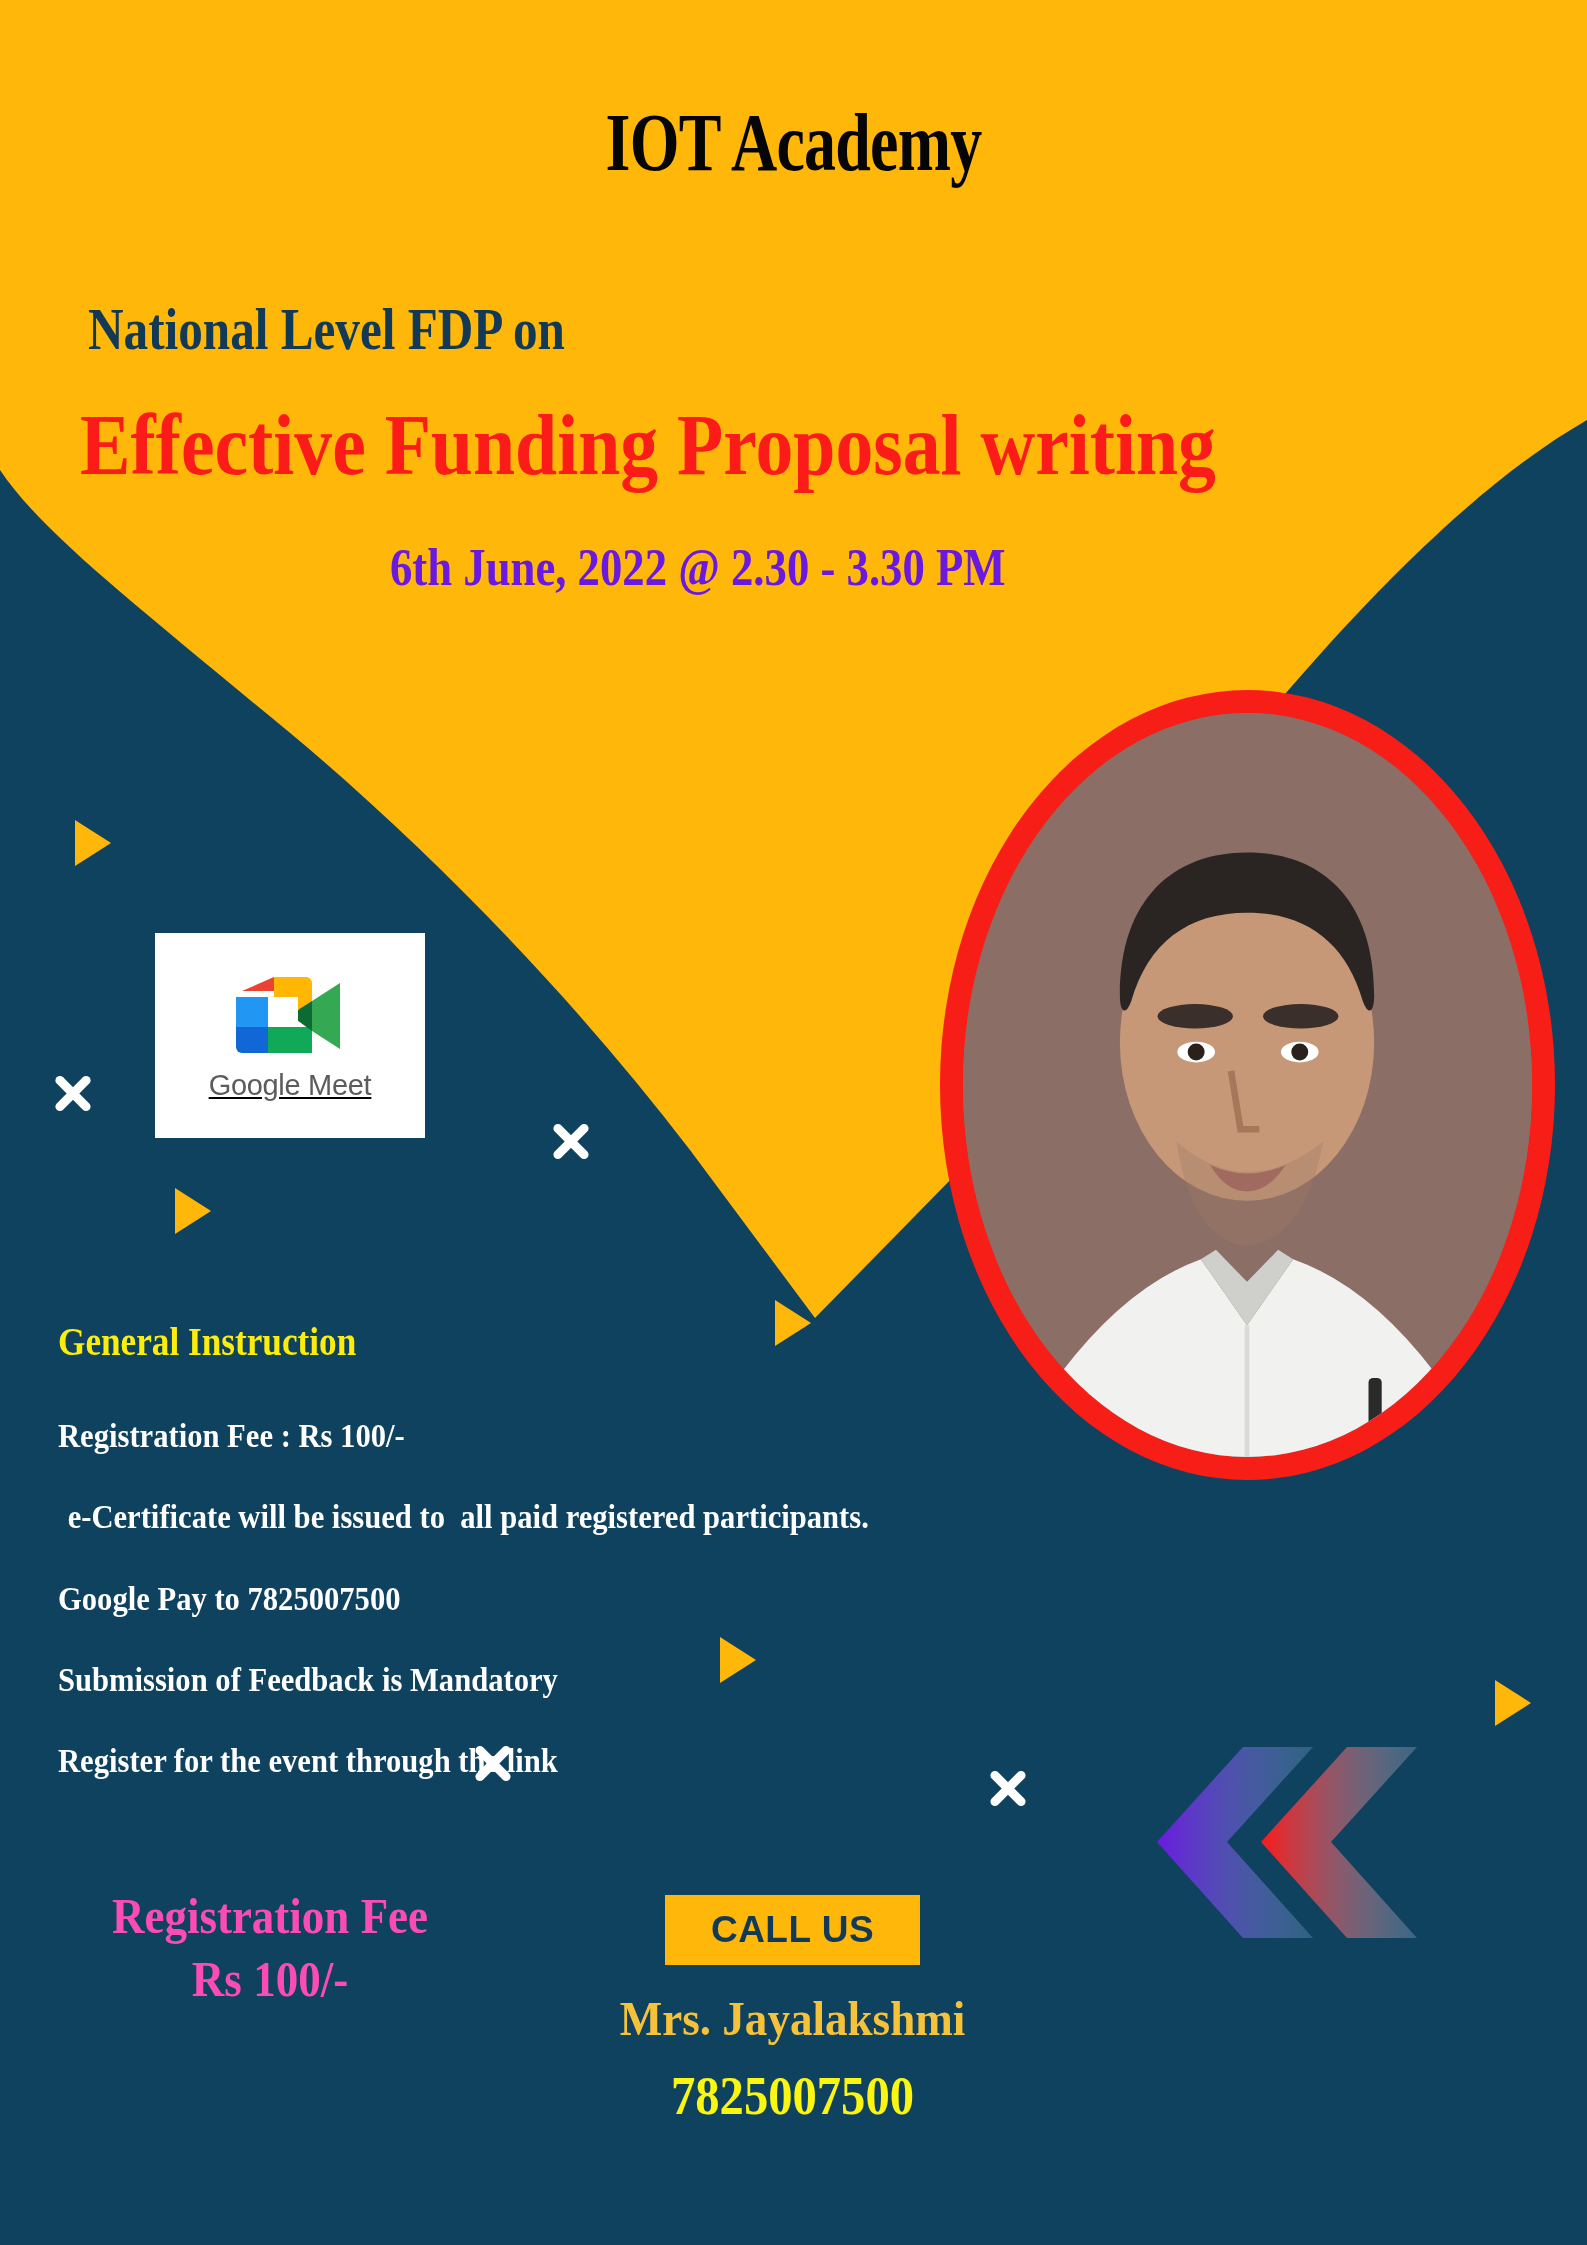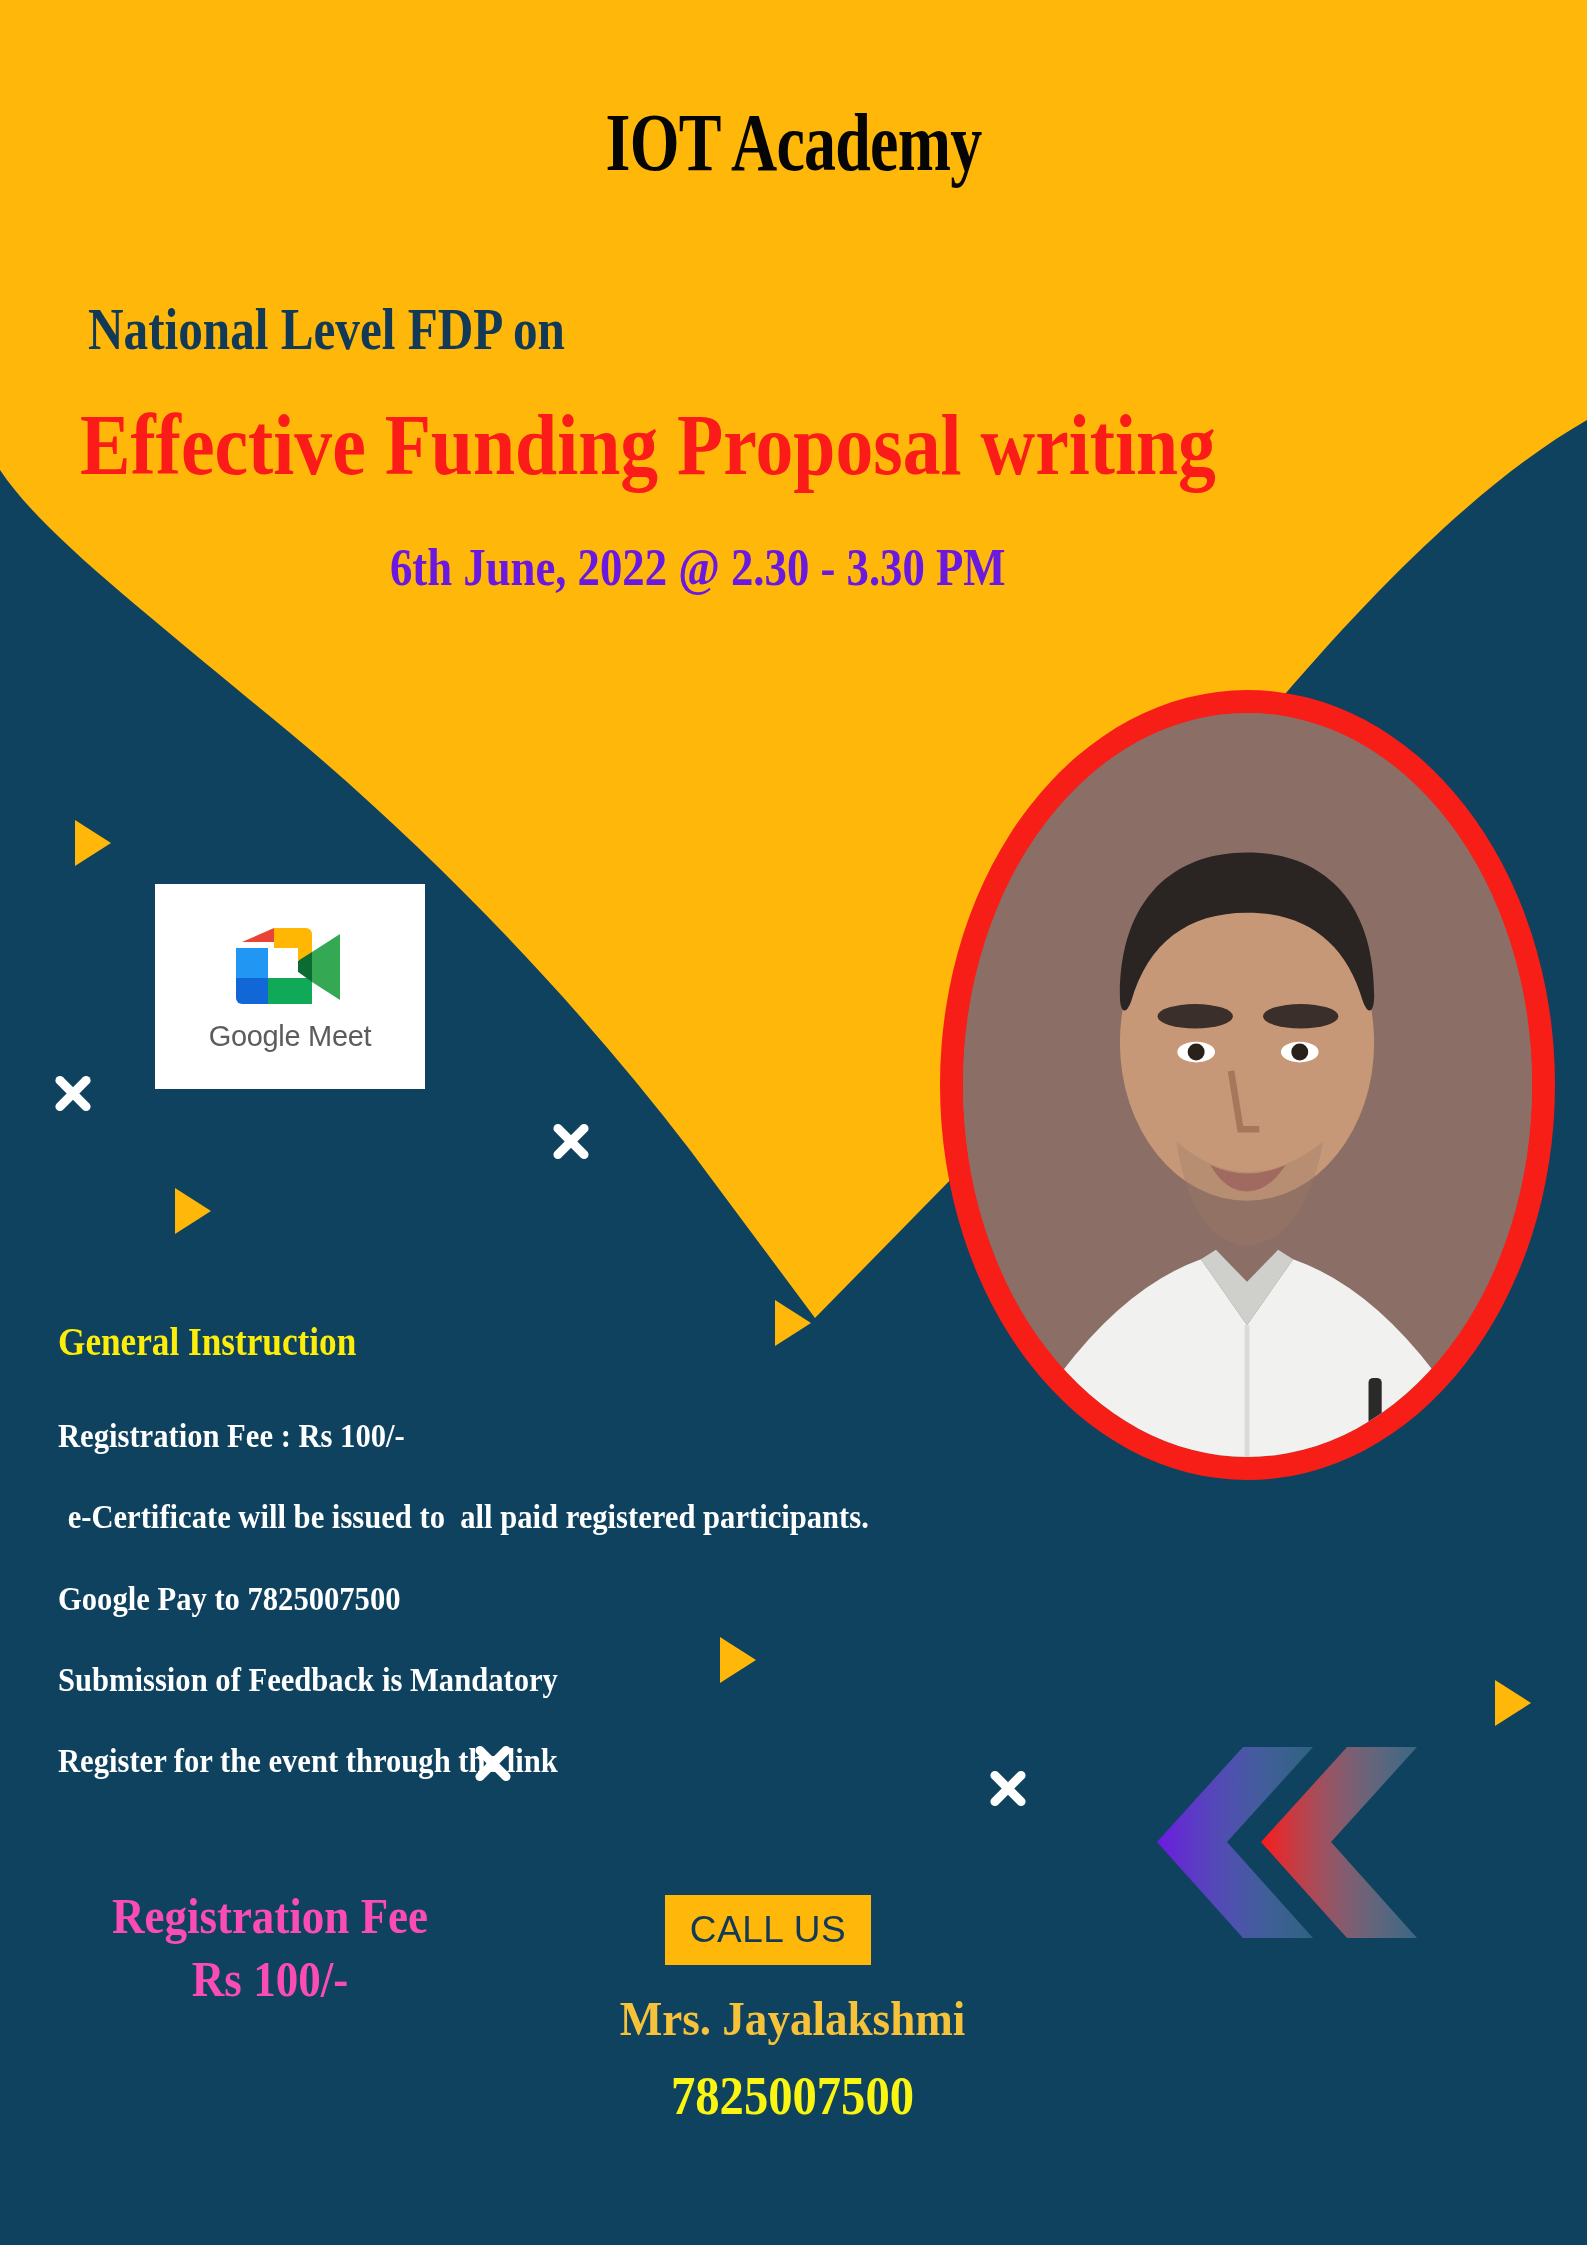--- a/index.html
+++ b/index.html
@@ -46,23 +46,23 @@
     font-size:38px;font-weight:700;display:block;
     transform:scaleX(.9);
   }
   #speaker .aff{
     font-size:28px;font-weight:700;display:block;line-height:1.16;
     transform:scaleX(.92);
     margin-top:4px;
   }
   
   #gmeet-card{
-    position:absolute;left:155px;top:884px;width:270px;height:205px;
+    position:absolute;left:155px;top:933px;width:270px;height:205px;
     background:#FFFFFF;
-    display:flex;flex-direction:column;align-items:center;justify-content:center;
+    display:flex;flex-direction:column;align-items:center;justify-content:center;text-decoration:underline;
   }
   #gmeet-logo{position:relative;width:124px;height:96px;margin-bottom:4px;}
   #gmeet-label{
     font-family:"Liberation Sans", sans-serif;
     font-size:29px;color:#5C5C5C;letter-spacing:-.3px;
   }
   
   #gi-heading{
     left:58px;top:1318px;
     font-size:40px;font-weight:700;color:#FCEE0A;
@@ -78,25 +78,25 @@
   #gi3{top:1580px;}
   #gi4{top:1661px;}
   #gi5{top:1742px;}
   
   #reg-fee{
     left:60px;top:1885px;width:420px;text-align:center;
     font-size:50px;font-weight:700;color:#FB4CB4;line-height:1.25;
     transform:scaleX(.9);
   }
   #call-btn{
-    position:absolute;left:665px;top:1895px;width:206px;height:70px;
+    position:absolute;left:665px;top:1895px;width:255px;height:70px;
     background:#FFB70A;
     display:flex;align-items:center;justify-content:center;
     font-family:"Liberation Sans", sans-serif;
-    font-size:37px;font-weight:400;color:#123A57;letter-spacing:.5px;
+    font-size:37px;font-weight:700;color:#123A57;letter-spacing:.5px;
   }
   #contact-name{
     left:555px;top:1990px;width:475px;text-align:center;
     font-size:49px;font-weight:700;color:#F5C23A;
     transform:scaleX(.92);
   }
   #contact-phone{
     left:555px;top:2065px;width:475px;text-align:center;
     font-size:54px;font-weight:700;color:#FAF511;
     transform:scaleX(.9);

